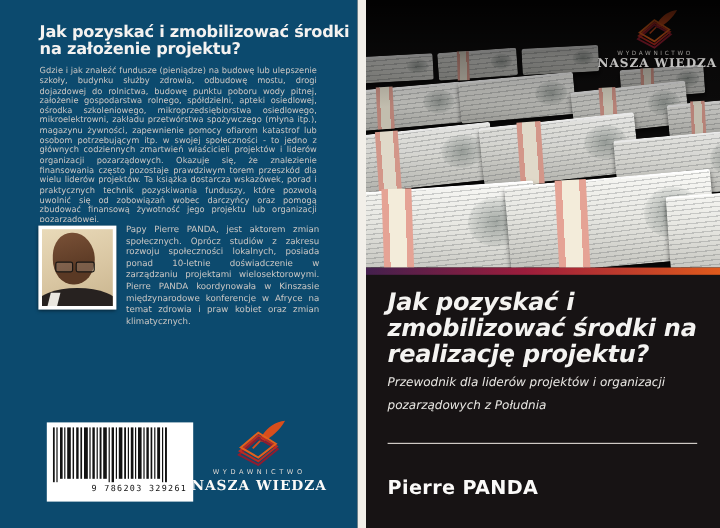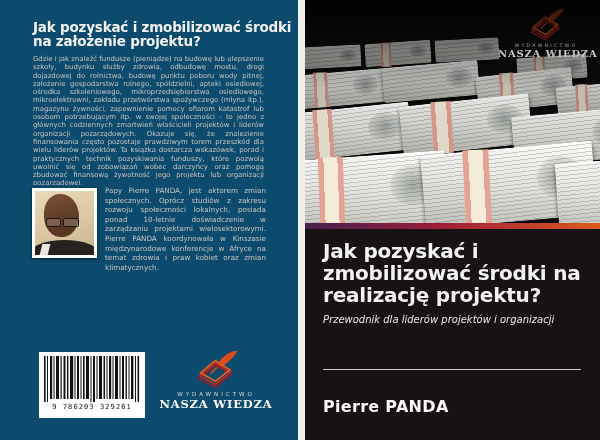--- a/index.html
+++ b/index.html
@@ -22,22 +22,22 @@
   .head{position:absolute;left:15%;top:4%;width:60%;height:68%;
     background:linear-gradient(165deg,#7a5137,#5a3924 70%);border-radius:46% 54% 50% 50%;}
   .glasses{position:absolute;left:18%;top:42%;width:56%;height:15%;display:flex;gap:2px;}
   .glasses span{flex:1;border:1.5px solid #191715;border-radius:2px;background:rgba(235,225,205,.22);}
   .torso{position:absolute;bottom:-2%;left:-8%;width:116%;height:26%;background:#272220;
     border-radius:60% 60% 0 0/100% 100% 0 0;}
   .collar{position:absolute;bottom:0;left:10%;width:13%;height:17%;background:#eae7e0;
     transform:skewX(-14deg);}
   .bio{position:absolute;left:73px;top:0;width:161px;margin:0;
     font-size:7.2px;line-height:9.6px;color:#c9c6c3;text-align:justify;}
-  .barcode{position:absolute;left:39px;top:352px;width:106px;height:66px;background:#ffffff;
-    box-sizing:border-box;padding:4px 5px 2px;text-align:center;}
+  .barcode{position:absolute;left:39px;top:352px;width:122px;height:66px;background:#ffffff;
+    box-sizing:border-box;padding:4px 5px 2px;text-align:right;}
   .barcode svg{display:block;width:96px;height:46px;}
   .barcode-number{font-family:"DejaVu Sans Mono",monospace;font-size:7px;letter-spacing:1.1px;
     color:#111;margin-top:1px;white-space:nowrap;}
 
   
   .publisher{position:absolute;text-align:center;color:#efece8;}
   .publisher .icon{display:block;margin:0 auto;}
   .pub-label{font-size:5.5px;letter-spacing:3px;color:#ddd9d4;margin-top:2px;white-space:nowrap;}
   .pub-name{font-family:"DejaVu Serif",serif;font-weight:bold;font-size:11.5px;letter-spacing:.8px;
     color:#fbfaf8;white-space:nowrap;}
@@ -63,21 +63,21 @@
   .bundle::after{content:"";position:absolute;top:-2%;bottom:-2%;left:24%;width:15%;
     background:linear-gradient(90deg,#e5a395 0 22%,#f3ecda 22% 78%,#e5a395 78% 100%);
     transform:rotate(2deg);}
   .bundle::before{content:"";position:absolute;right:6%;top:16%;width:28%;height:58%;border-radius:50%;
     background:radial-gradient(ellipse,rgba(45,60,55,.38),rgba(45,60,55,.10) 65%,rgba(0,0,0,0) 75%);}
   .bundle.plain::after{display:none;}
   .r1{filter:brightness(.7);} .r2{filter:brightness(.8);} .r3{filter:brightness(.92);}
   .strip{position:absolute;left:0;top:223px;width:295px;height:6px;
     background:linear-gradient(90deg,#44204e 0%,#9c1d3c 45%,#df5a1c 100%);}
   .front-title{position:absolute;left:18px;top:240px;margin:0;font-size:20px;line-height:22px;
-    font-weight:bold;color:#f4f3f1;letter-spacing:-.2px;}
+    font-weight:bold;color:#f4f3f1;letter-spacing:-.2px;font-style:italic;}
   .front-title span{display:block;white-space:nowrap;}
   .front-subtitle{position:absolute;left:18px;top:310px;margin:0;width:270px;
     font-style:italic;font-size:10px;line-height:19px;color:#e9e7e3;}
   .front-subtitle span{display:block;white-space:nowrap;}
   .rule{position:absolute;left:18px;top:369px;width:258px;height:1px;background:#cfcac5;}
   .front-author{position:absolute;left:18px;top:397px;font-size:16px;font-weight:bold;
     color:#fbfaf9;letter-spacing:.3px;white-space:nowrap;}
 </style>
 </head>
 <body>
@@ -195,18 +195,19 @@
 
     <div class="strip"></div>
 
     <h2 class="front-title">
       <span>Jak pozyskać i</span>
       <span>zmobilizować środki na</span>
       <span>realizację projektu?</span>
     </h2>
     <p class="front-subtitle">
       <span>Przewodnik dla liderów projektów i organizacji</span>
+      <span>pozarządowych z Południa</span>
     </p>
     <div class="rule"></div>
     <div class="front-author">Pierre PANDA</div>
   </section>
 
 </div>
 
 </body></html>

